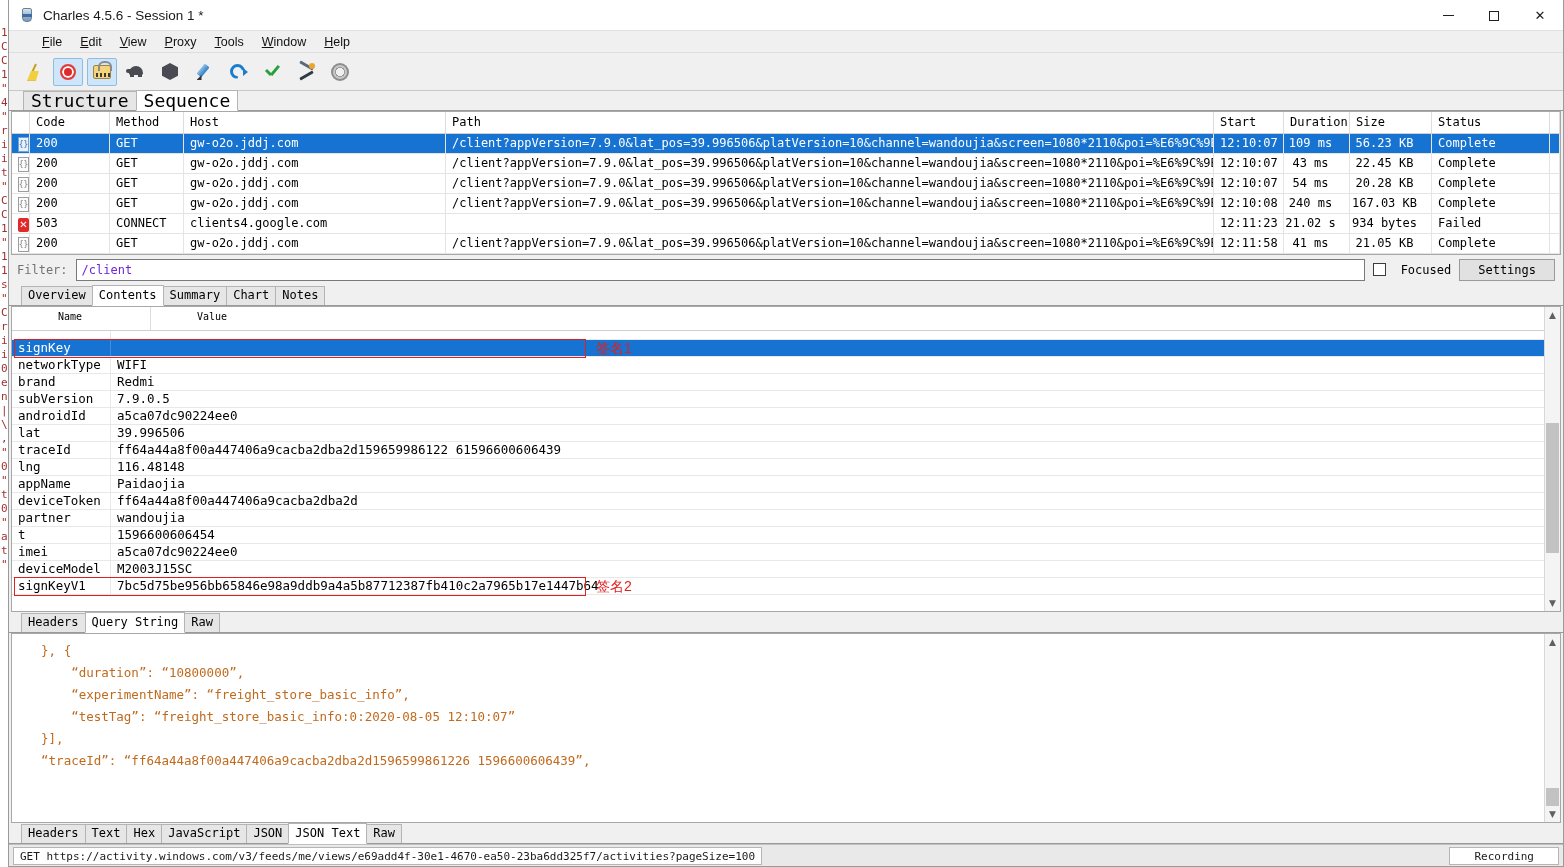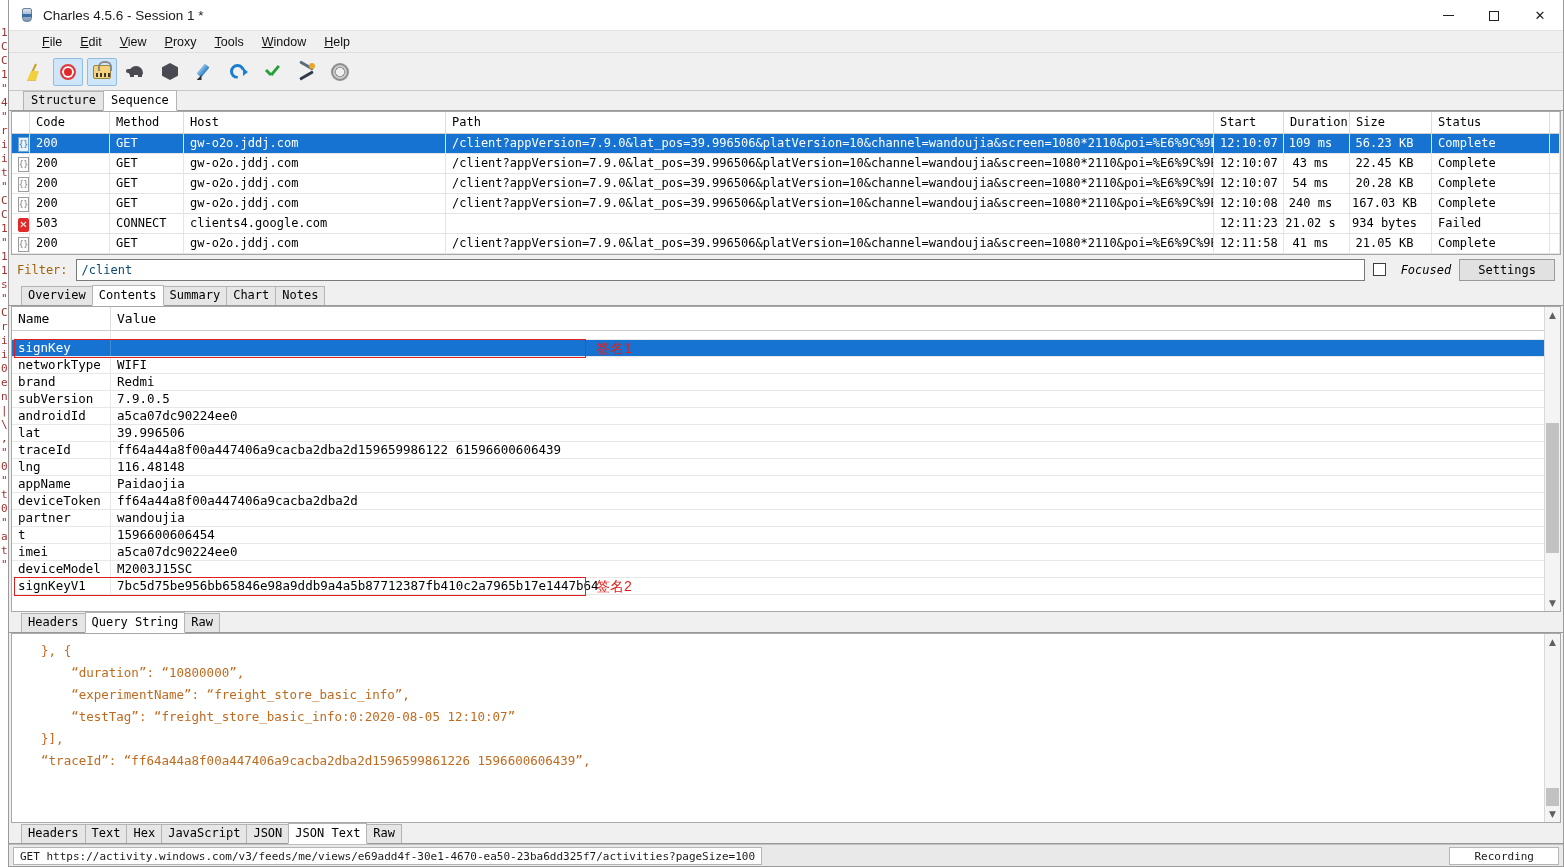--- a/index.html
+++ b/index.html
@@ -160,21 +160,21 @@
 
   
   #main-tabs {
     height: 20px; min-height: 20px;
     background: #f0f0f0;
     display: flex; align-items: flex-end;
     padding-left: 14px;
     border-bottom: 1px solid #9a9a9a;
   }
   .mtab {
-    font-family:"DejaVu Sans Mono", monospace; font-size:12px; color:#000;
+    font-family:"DejaVu Sans Mono", monospace; font-size:18px; color:#000;
     padding: 1px 7px 2px 7px;
     background: #e6e6e6;
     border: 1px solid #b4b4b4; border-bottom: none;
     margin-right: -1px;
     line-height: 15px;
   }
   .mtab.active { background:#ffffff; border-bottom:1px solid #ffffff; margin-bottom:-1px; padding-top:2px; }
 
   
   #request-list {
@@ -226,27 +226,27 @@
     width:14px; height:14px; background:#e02a2a; border-radius:2px;
     color:#fff; font-family:"DejaVu Sans", sans-serif; font-size:10px; font-weight:bold;
     display:flex; align-items:center; justify-content:center; line-height:1;
   }
 
   
   #filter-bar {
     height: 30px; min-height:30px; background:#f0f0f0;
     display:flex; align-items:center; padding: 0 8px; gap:8px;
   }
-  #filter-bar .flabel { font-family:"DejaVu Sans Mono", monospace; font-size:12px; color:#a16207; }
+  #filter-bar .flabel { font-family:"DejaVu Sans Mono", monospace; font-size:12px; color:#737373; }
   #filter-input {
     flex:1; height:22px; background:#fff; border:1px solid #7a7a7a;
-    font-family:"DejaVu Sans Mono", monospace; font-size:12px; color:#0c4a6e;
+    font-family:"DejaVu Sans Mono", monospace; font-size:12px; color:#6d28d9;
     padding: 0 5px; line-height: 20px;
   }
-  .chk-wrap { display:flex; align-items:flex-start; gap:15px;font-style:italic; }
+  .chk-wrap { display:flex; align-items:flex-start; gap:15px; }
   .chkbox { width:13px; height:13px; border:1px solid #3c3c3c; background:#fff; }
   .chk-label { font-family:"DejaVu Sans Mono", monospace; font-size:12px; color:#000; }
   #settings-btn {
     height:22px; padding: 0 18px; background:#e1e1e1; border:1px solid #9a9a9a;
     font-family:"DejaVu Sans Mono", monospace; font-size:12px; color:#000;
     display:flex; align-items:center; line-height:1;
   }
 
   
   #detail-tabs {
@@ -262,22 +262,22 @@
   .dtab.active { background:#fff; border-bottom:1px solid #fff; margin-bottom:-1px; padding-top:2px; }
 
   
   #nv-panel {
     background:#fff; border:1px solid #a8a8a8; margin:0 2px;
     height: 306px; min-height: 306px;
     display:flex; flex-direction:column; position:relative;
   }
   .nv-header { display:flex; height:24px; min-height:24px; border-bottom:1px solid #cfcfcf; }
   .nv-header .hcell {
-    font-family:"DejaVu Sans Mono", monospace; font-size:13px; color:#000;
-    padding: 4px 0 0 6px; border-right:1px solid #dcdcdc;
+    font-family:"DejaVu Sans Mono", monospace; font-size:10px; color:#000;
+    padding: 4px 0 0 6px; border-right:1px solid #dcdcdc;margin-left:40px;
   }
   .nv-name-col { width: 99px; flex:none; }
   .nv-val-col { flex:1; }
   .nv-body { flex:1; overflow:hidden; position:relative; }
   .nv-row { display:flex; height:17px; border-bottom:1px solid #e8e8e8; }
   .nv-row.sel { background:#1673d1; }
   .nv-row .nv-cell {
     font-family:"DejaVu Sans Mono", monospace; font-size:12.5px; color:#000;
     padding: 0 0 0 6px; line-height:16px;
     border-right:1px solid #e8e8e8; overflow:hidden; white-space:nowrap;

